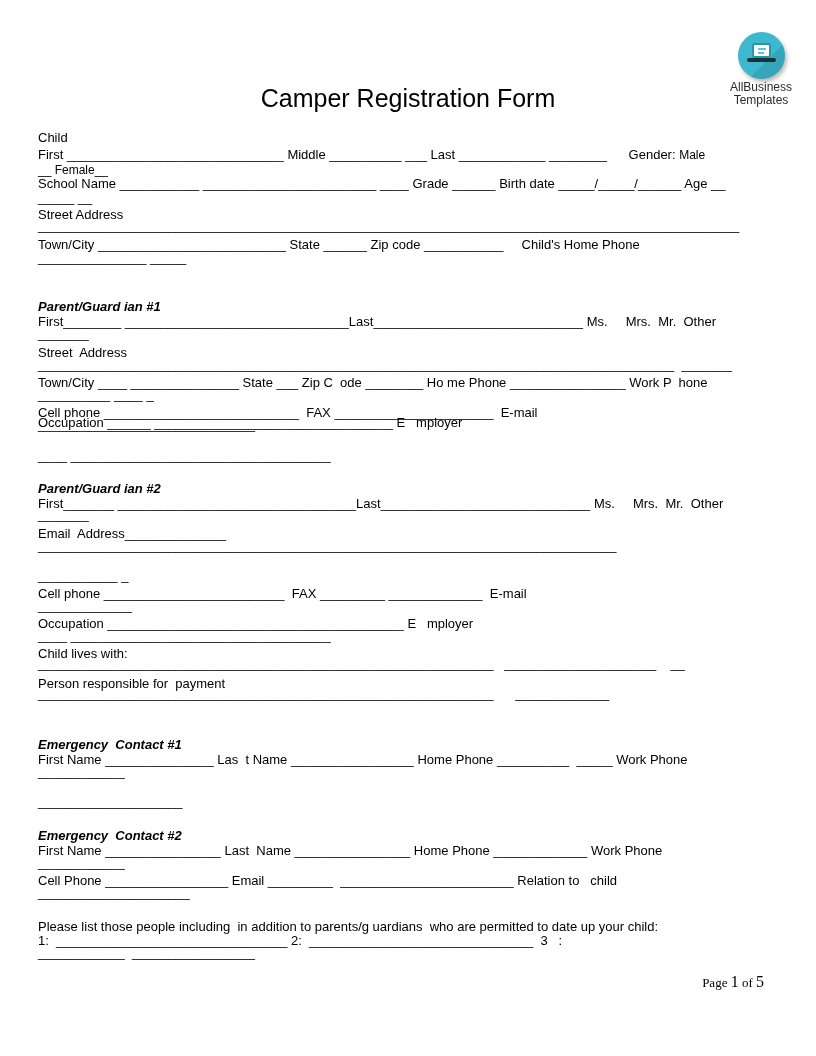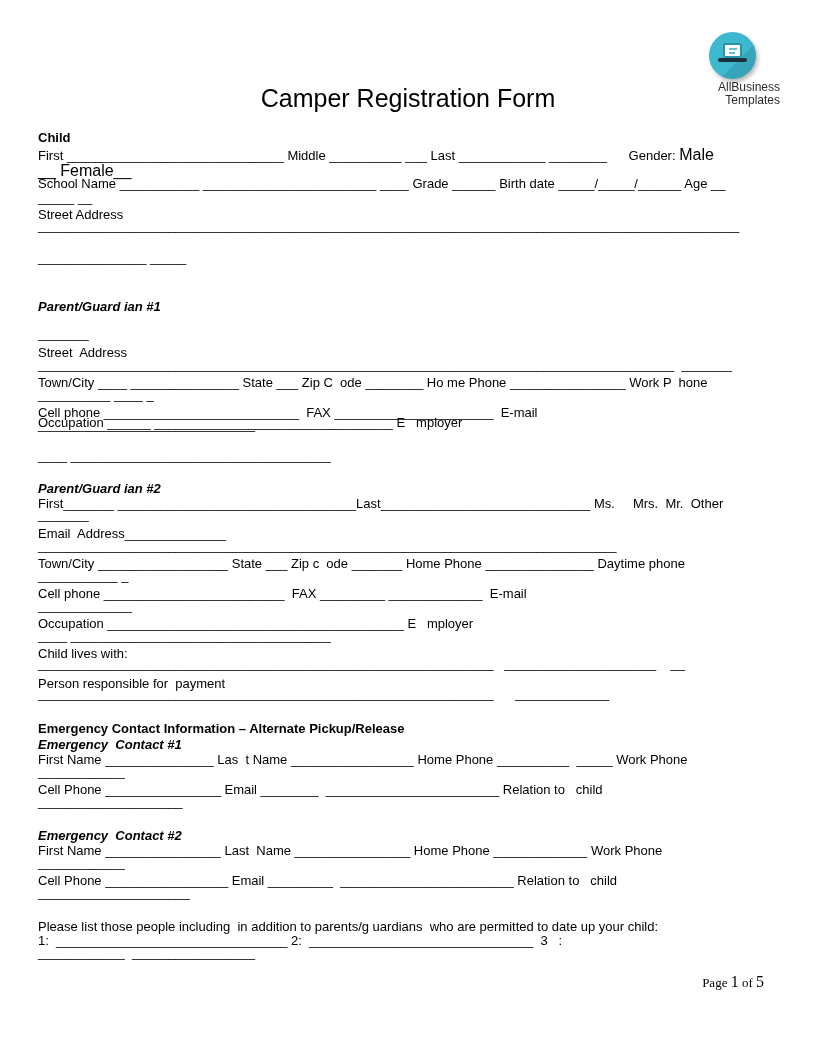--- a/index.html
+++ b/index.html
@@ -11,33 +11,33 @@
     font-size:13px;
     color:#000;
     overflow:hidden;
   }
   .ln{
     position:absolute;
     left:38px;
     line-height:15px;
     white-space:pre;
   }
-  .bold{font-weight:bold;}
+  .bold{font-weight:normal;}
   .bi{font-weight:bold;font-style:italic;}
-  .sm{font-size:16px;}
+  .sm{font-size:12px;}
   .title{
     position:absolute;
     top:84px;left:0;width:100%;
     text-align:center;
     font-size:25px;
     letter-spacing:0px;
     white-space:pre;
   }
   
-  .logo{position:absolute;top:32px;left:684px;width:96px;text-align:right;}
+  .logo{position:absolute;top:32px;left:713px;width:96px;text-align:center;}
   .logo-circle{
     position:relative;
     width:47px;height:47px;margin:0 auto;
     background:#3db8ce;
     border-radius:50%;
     box-shadow:2px 3px 4px rgba(0,0,0,0.28);
     overflow:hidden;
   }
   .logo-shadow{
     position:absolute;
@@ -98,56 +98,55 @@
     </div>
   </div>
 
   <div class="ln bold" style="top:130px">Child</div>
   <div class="ln" style="top:147px"><span>First ______________________________ Middle __________ ___ Last ____________ ________      Gender: </span><span class="sm">Male</span></div>
   <div class="ln sm" style="top:163px">__ Female__</div>
   <div class="ln" style="top:176px">School Name ___________ ________________________ ____ Grade ______ Birth date _____/_____/______ Age __</div>
   <div class="ln" style="top:190px">_____ __</div>
   <div class="ln" style="top:207px">Street Address</div>
   <div class="ln" style="top:218px">_________________________________________________________________________________________________</div>
+  <div class="ln" style="top:237px">Town/City __________________________ State ______ Zip code ___________     Child's Home Phone</div>
   <div class="ln" style="top:250px">_______________ _____</div>
 
 
   <div class="ln bi" style="top:299px">Parent/Guard ian #1</div>
+  <div class="ln" style="top:314px">First________ _______________________________Last_____________________________ Ms.     Mrs.  Mr.  Other</div>
   <div class="ln" style="top:326px">_______</div>
   <div class="ln" style="top:345px">Street  Address</div>
   <div class="ln" style="top:357px">________________________________________________________________________________________  _______</div>
   <div class="ln" style="top:375px">Town/City ____ _______________ State ___ Zip C  ode ________ Ho me Phone ________________ Work P  hone</div>
   <div class="ln" style="top:387px">__________ ____ _</div>
   <div class="ln" style="top:405px">Cell phone ___________________________  FAX ______________________  E-mail</div>
   <div class="ln" style="top:417px">______________________________</div>
   <div class="ln" style="top:415px">Occupation ______ _________________________________ E   mployer</div>
   <div class="ln" style="top:448px">____ ____________________________________</div>
 
   <div class="ln bi" style="top:481px">Parent/Guard ian #2</div>
   <div class="ln" style="top:496px">First_______ _________________________________Last_____________________________ Ms.     Mrs.  Mr.  Other</div>
   <div class="ln" style="top:507px">_______</div>
   <div class="ln" style="top:526px">Email  Address______________</div>
   <div class="ln" style="top:538px">________________________________________________________________________________</div>
-  <div class="ln" style="top:556px">Town/City __________________ State ___ Zip c  ode _______ Home Phone _______________ Daytime phone</div>
   <div class="ln" style="top:568px">___________ _</div>
   <div class="ln" style="top:586px">Cell phone _________________________  FAX _________ _____________  E-mail</div>
   <div class="ln" style="top:598px">_____________</div>
   <div class="ln" style="top:616px">Occupation _________________________________________ E   mployer</div>
   <div class="ln" style="top:628px">____ ____________________________________</div>
   <div class="ln" style="top:646px">Child lives with:</div>
   <div class="ln" style="top:656px">_______________________________________________________________   _____________________    __</div>
   <div class="ln" style="top:676px">Person responsible for  payment</div>
   <div class="ln" style="top:686px">_______________________________________________________________      _____________</div>
 
-  <div class="ln bold" style="top:721px">Emergency Contact Information – Alternate Pickup/Release</div>
 
   <div class="ln bi" style="top:737px">Emergency  Contact #1</div>
   <div class="ln" style="top:752px">First Name _______________ Las  t Name _________________ Home Phone __________  _____ Work Phone</div>
   <div class="ln" style="top:764px">____________</div>
-  <div class="ln" style="top:782px">Cell Phone ________________ Email ________  ________________________ Relation to   child</div>
   <div class="ln" style="top:794px">____________________</div>
 
   <div class="ln bi" style="top:828px">Emergency  Contact #2</div>
   <div class="ln" style="top:843px">First Name ________________ Last  Name ________________ Home Phone _____________ Work Phone</div>
   <div class="ln" style="top:855px">____________</div>
   <div class="ln" style="top:873px">Cell Phone _________________ Email _________  ________________________ Relation to   child</div>
   <div class="ln" style="top:885px">_____________________</div>
 
   <div class="ln" style="top:919px">Please list those people including  in addition to parents/g uardians  who are permitted to date up your child:</div>
   <div class="ln" style="top:933px">1:  ________________________________ 2:  _______________________________  3   :</div>

